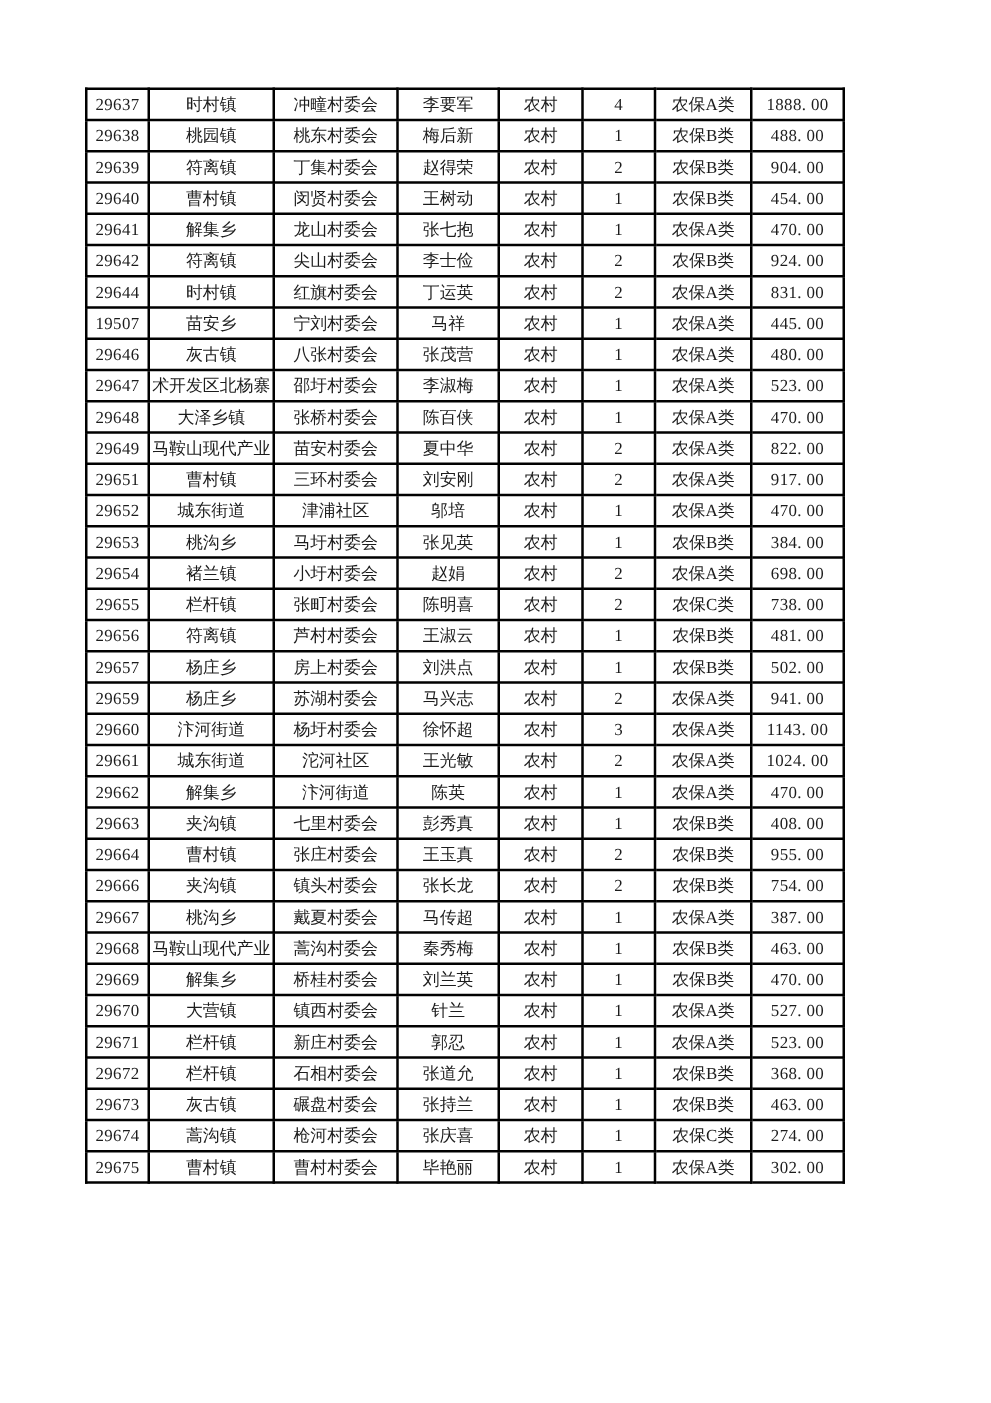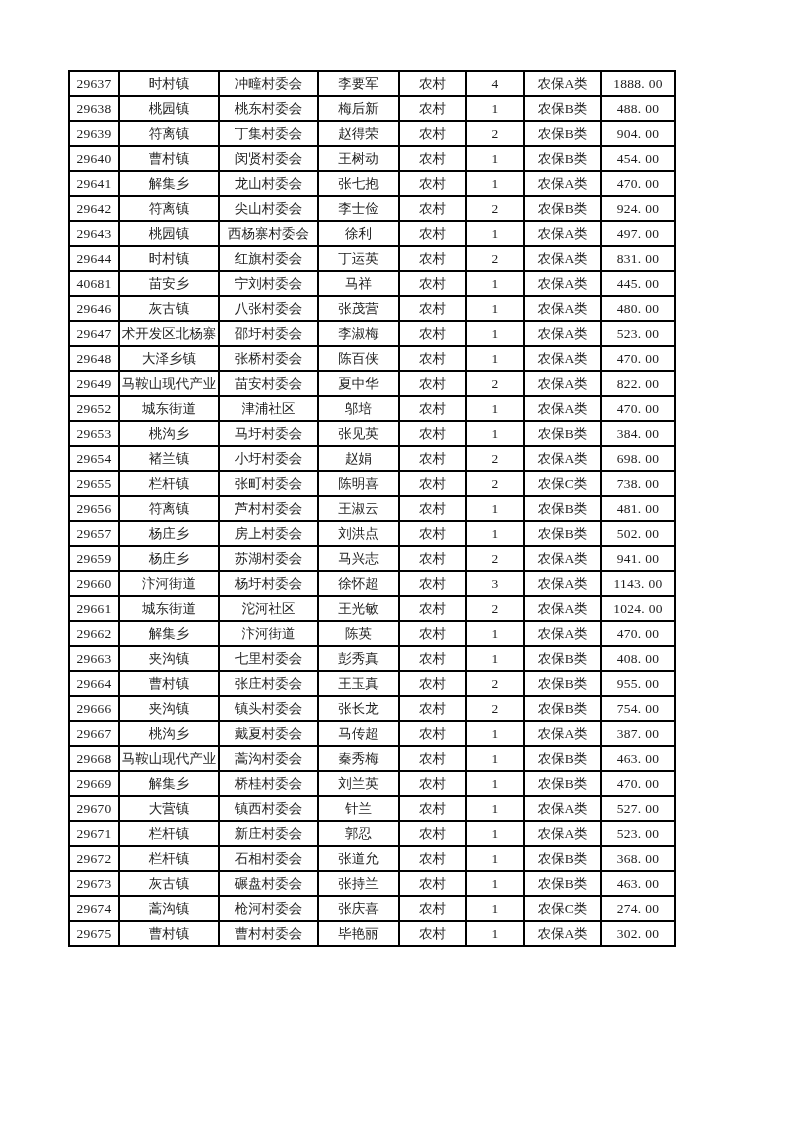--- a/index.html
+++ b/index.html
@@ -116,41 +116,31 @@
           <td class="col-id">29642</td>
           <td class="col-town">符离镇</td>
           <td class="col-village">尖山村委会</td>
           <td class="col-person">李士俭</td>
           <td class="col-residence">农村</td>
           <td class="col-count">2</td>
           <td class="col-category">农保B类</td>
           <td class="col-amount">924. 00</td>
         </tr>
         <tr>
-          <td class="col-id">29643</td>
-          <td class="col-town">桃园镇</td>
-          <td class="col-village">西杨寨村委会</td>
-          <td class="col-person">徐利</td>
-          <td class="col-residence">农村</td>
-          <td class="col-count">1</td>
-          <td class="col-category">农保A类</td>
-          <td class="col-amount">497. 00</td>
-        </tr>
-        <tr>
           <td class="col-id">29644</td>
           <td class="col-town">时村镇</td>
           <td class="col-village">红旗村委会</td>
           <td class="col-person">丁运英</td>
           <td class="col-residence">农村</td>
           <td class="col-count">2</td>
           <td class="col-category">农保A类</td>
           <td class="col-amount">831. 00</td>
         </tr>
         <tr>
-          <td class="col-id">40681</td>
+          <td class="col-id">19507</td>
           <td class="col-town">苗安乡</td>
           <td class="col-village">宁刘村委会</td>
           <td class="col-person">马祥</td>
           <td class="col-residence">农村</td>
           <td class="col-count">1</td>
           <td class="col-category">农保A类</td>
           <td class="col-amount">445. 00</td>
         </tr>
         <tr>
           <td class="col-id">29646</td>
@@ -184,20 +174,30 @@
         </tr>
         <tr>
           <td class="col-id">29649</td>
           <td class="col-town">马鞍山现代产业</td>
           <td class="col-village">苗安村委会</td>
           <td class="col-person">夏中华</td>
           <td class="col-residence">农村</td>
           <td class="col-count">2</td>
           <td class="col-category">农保A类</td>
           <td class="col-amount">822. 00</td>
+        </tr>
+        <tr>
+          <td class="col-id">29651</td>
+          <td class="col-town">曹村镇</td>
+          <td class="col-village">三环村委会</td>
+          <td class="col-person">刘安刚</td>
+          <td class="col-residence">农村</td>
+          <td class="col-count">2</td>
+          <td class="col-category">农保A类</td>
+          <td class="col-amount">917. 00</td>
         </tr>
         <tr>
           <td class="col-id">29652</td>
           <td class="col-town">城东街道</td>
           <td class="col-village">津浦社区</td>
           <td class="col-person">邬培</td>
           <td class="col-residence">农村</td>
           <td class="col-count">1</td>
           <td class="col-category">农保A类</td>
           <td class="col-amount">470. 00</td>

